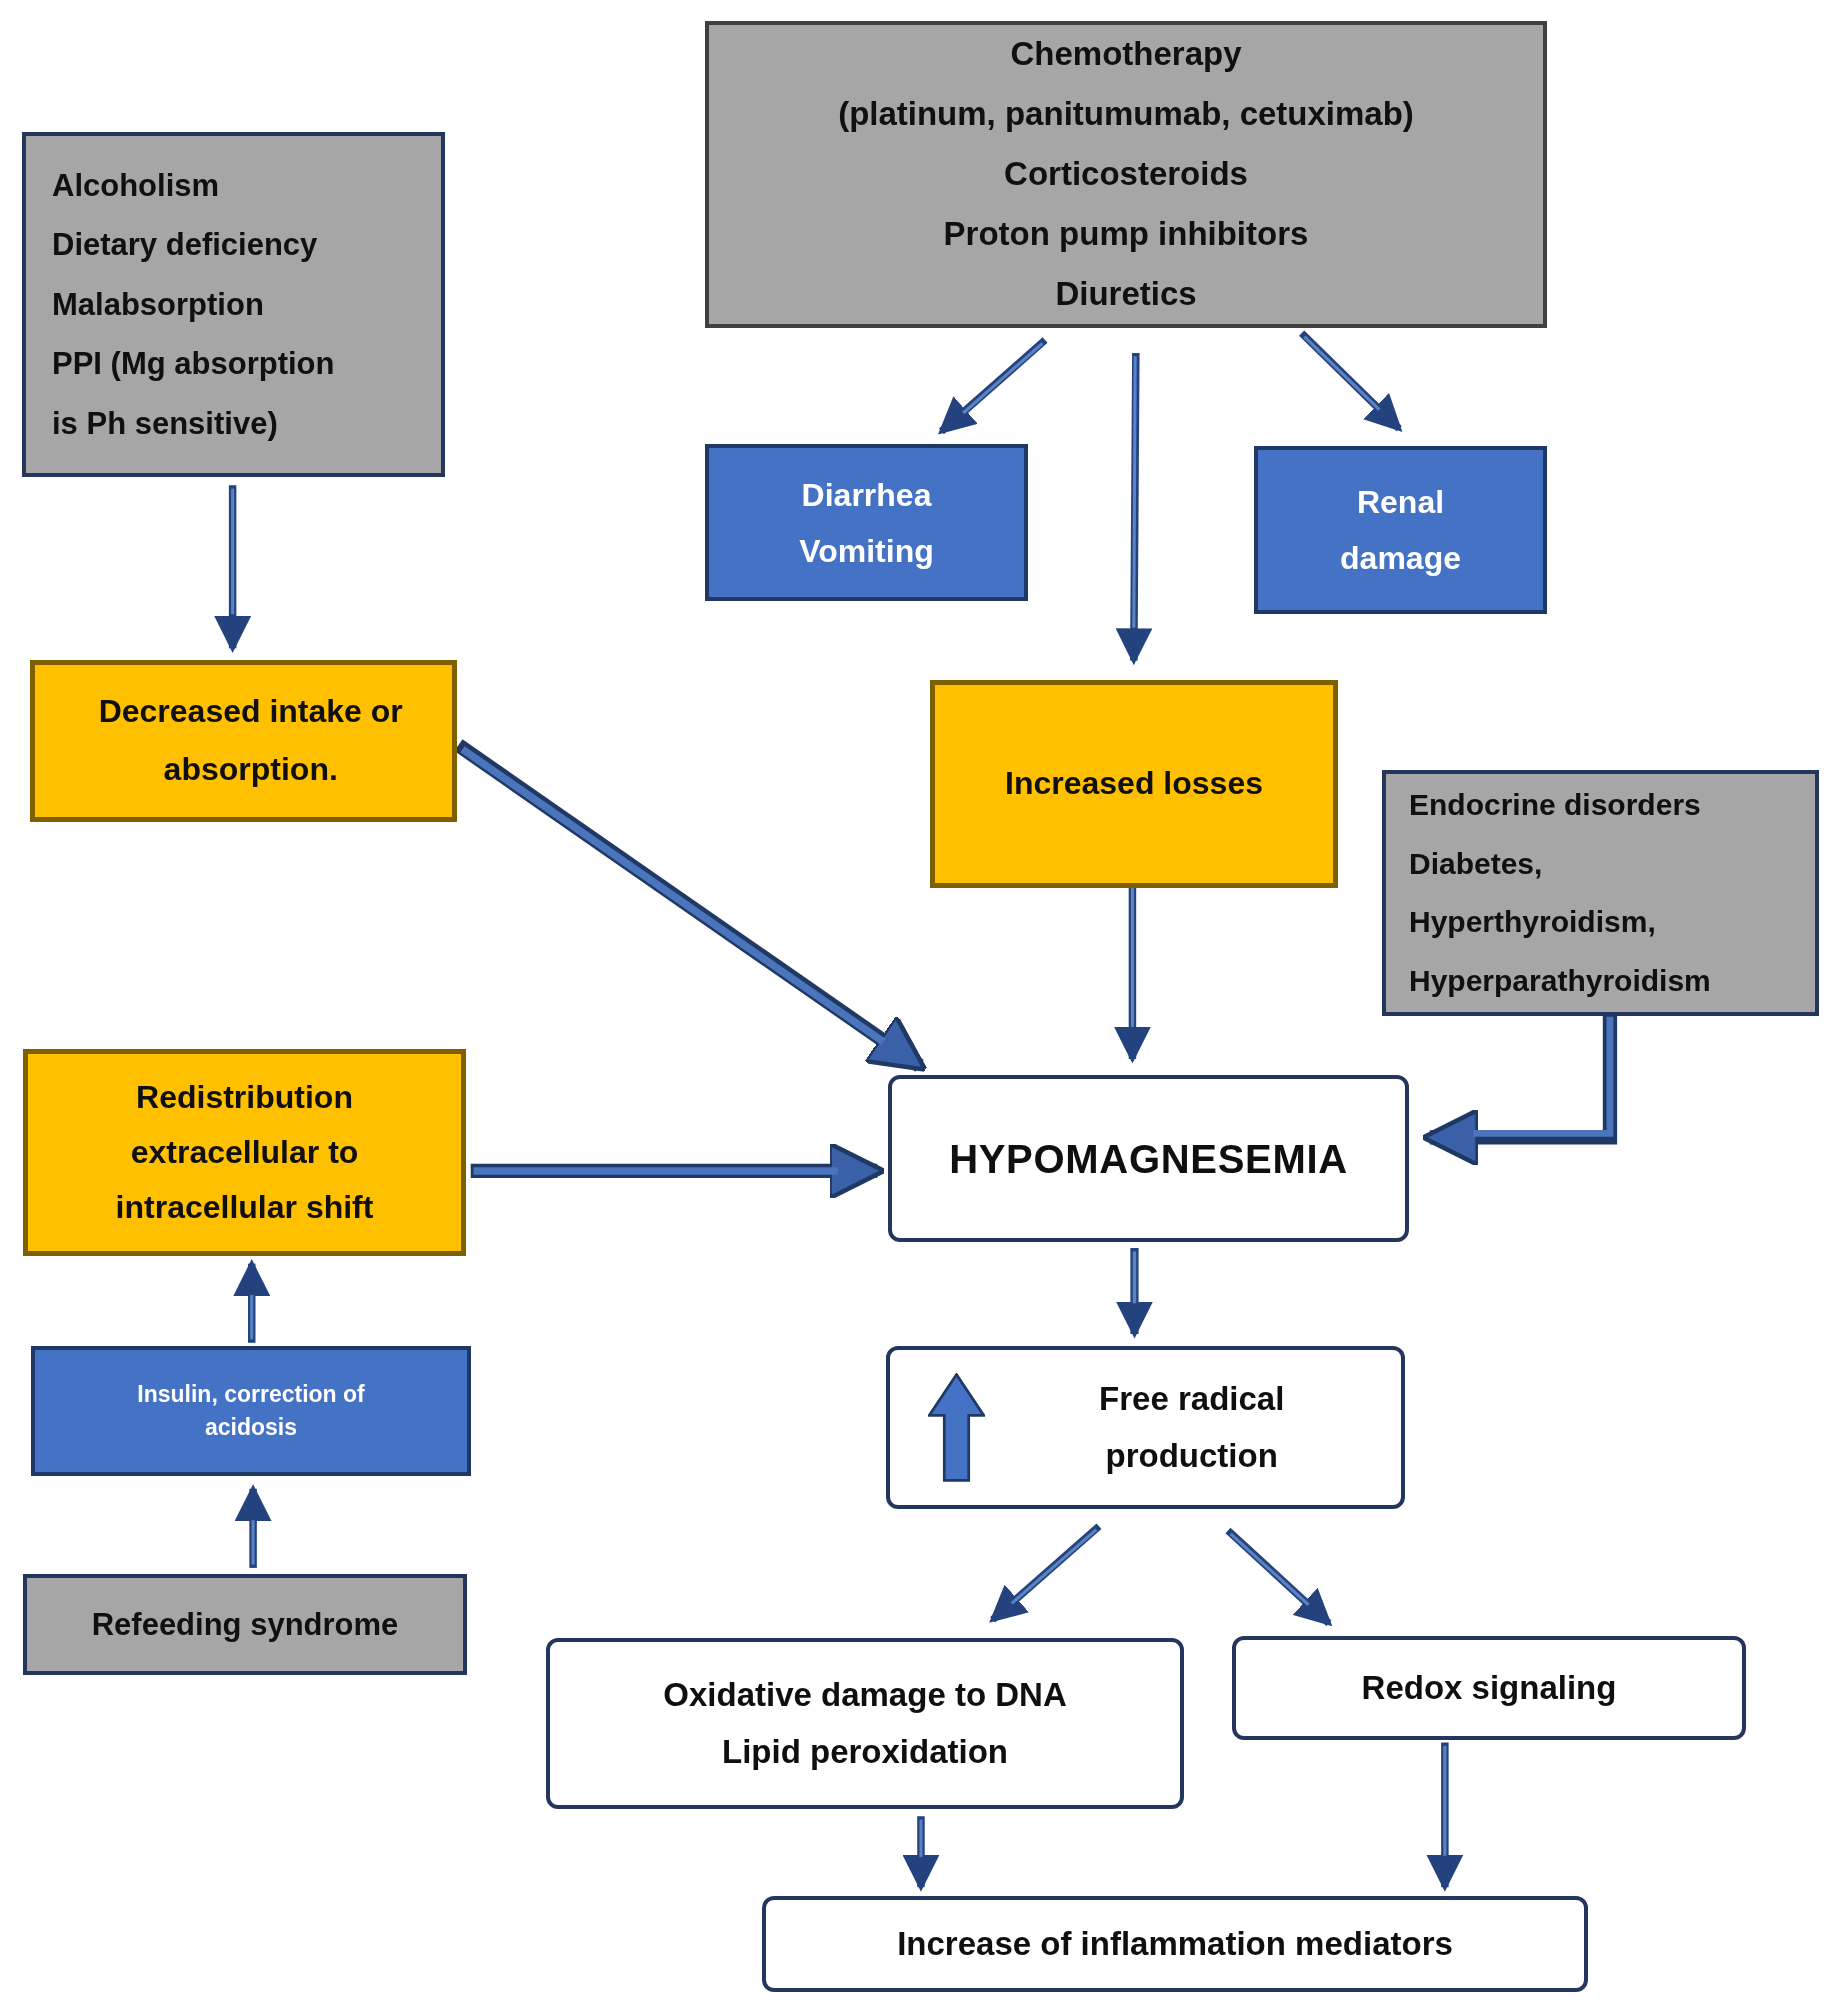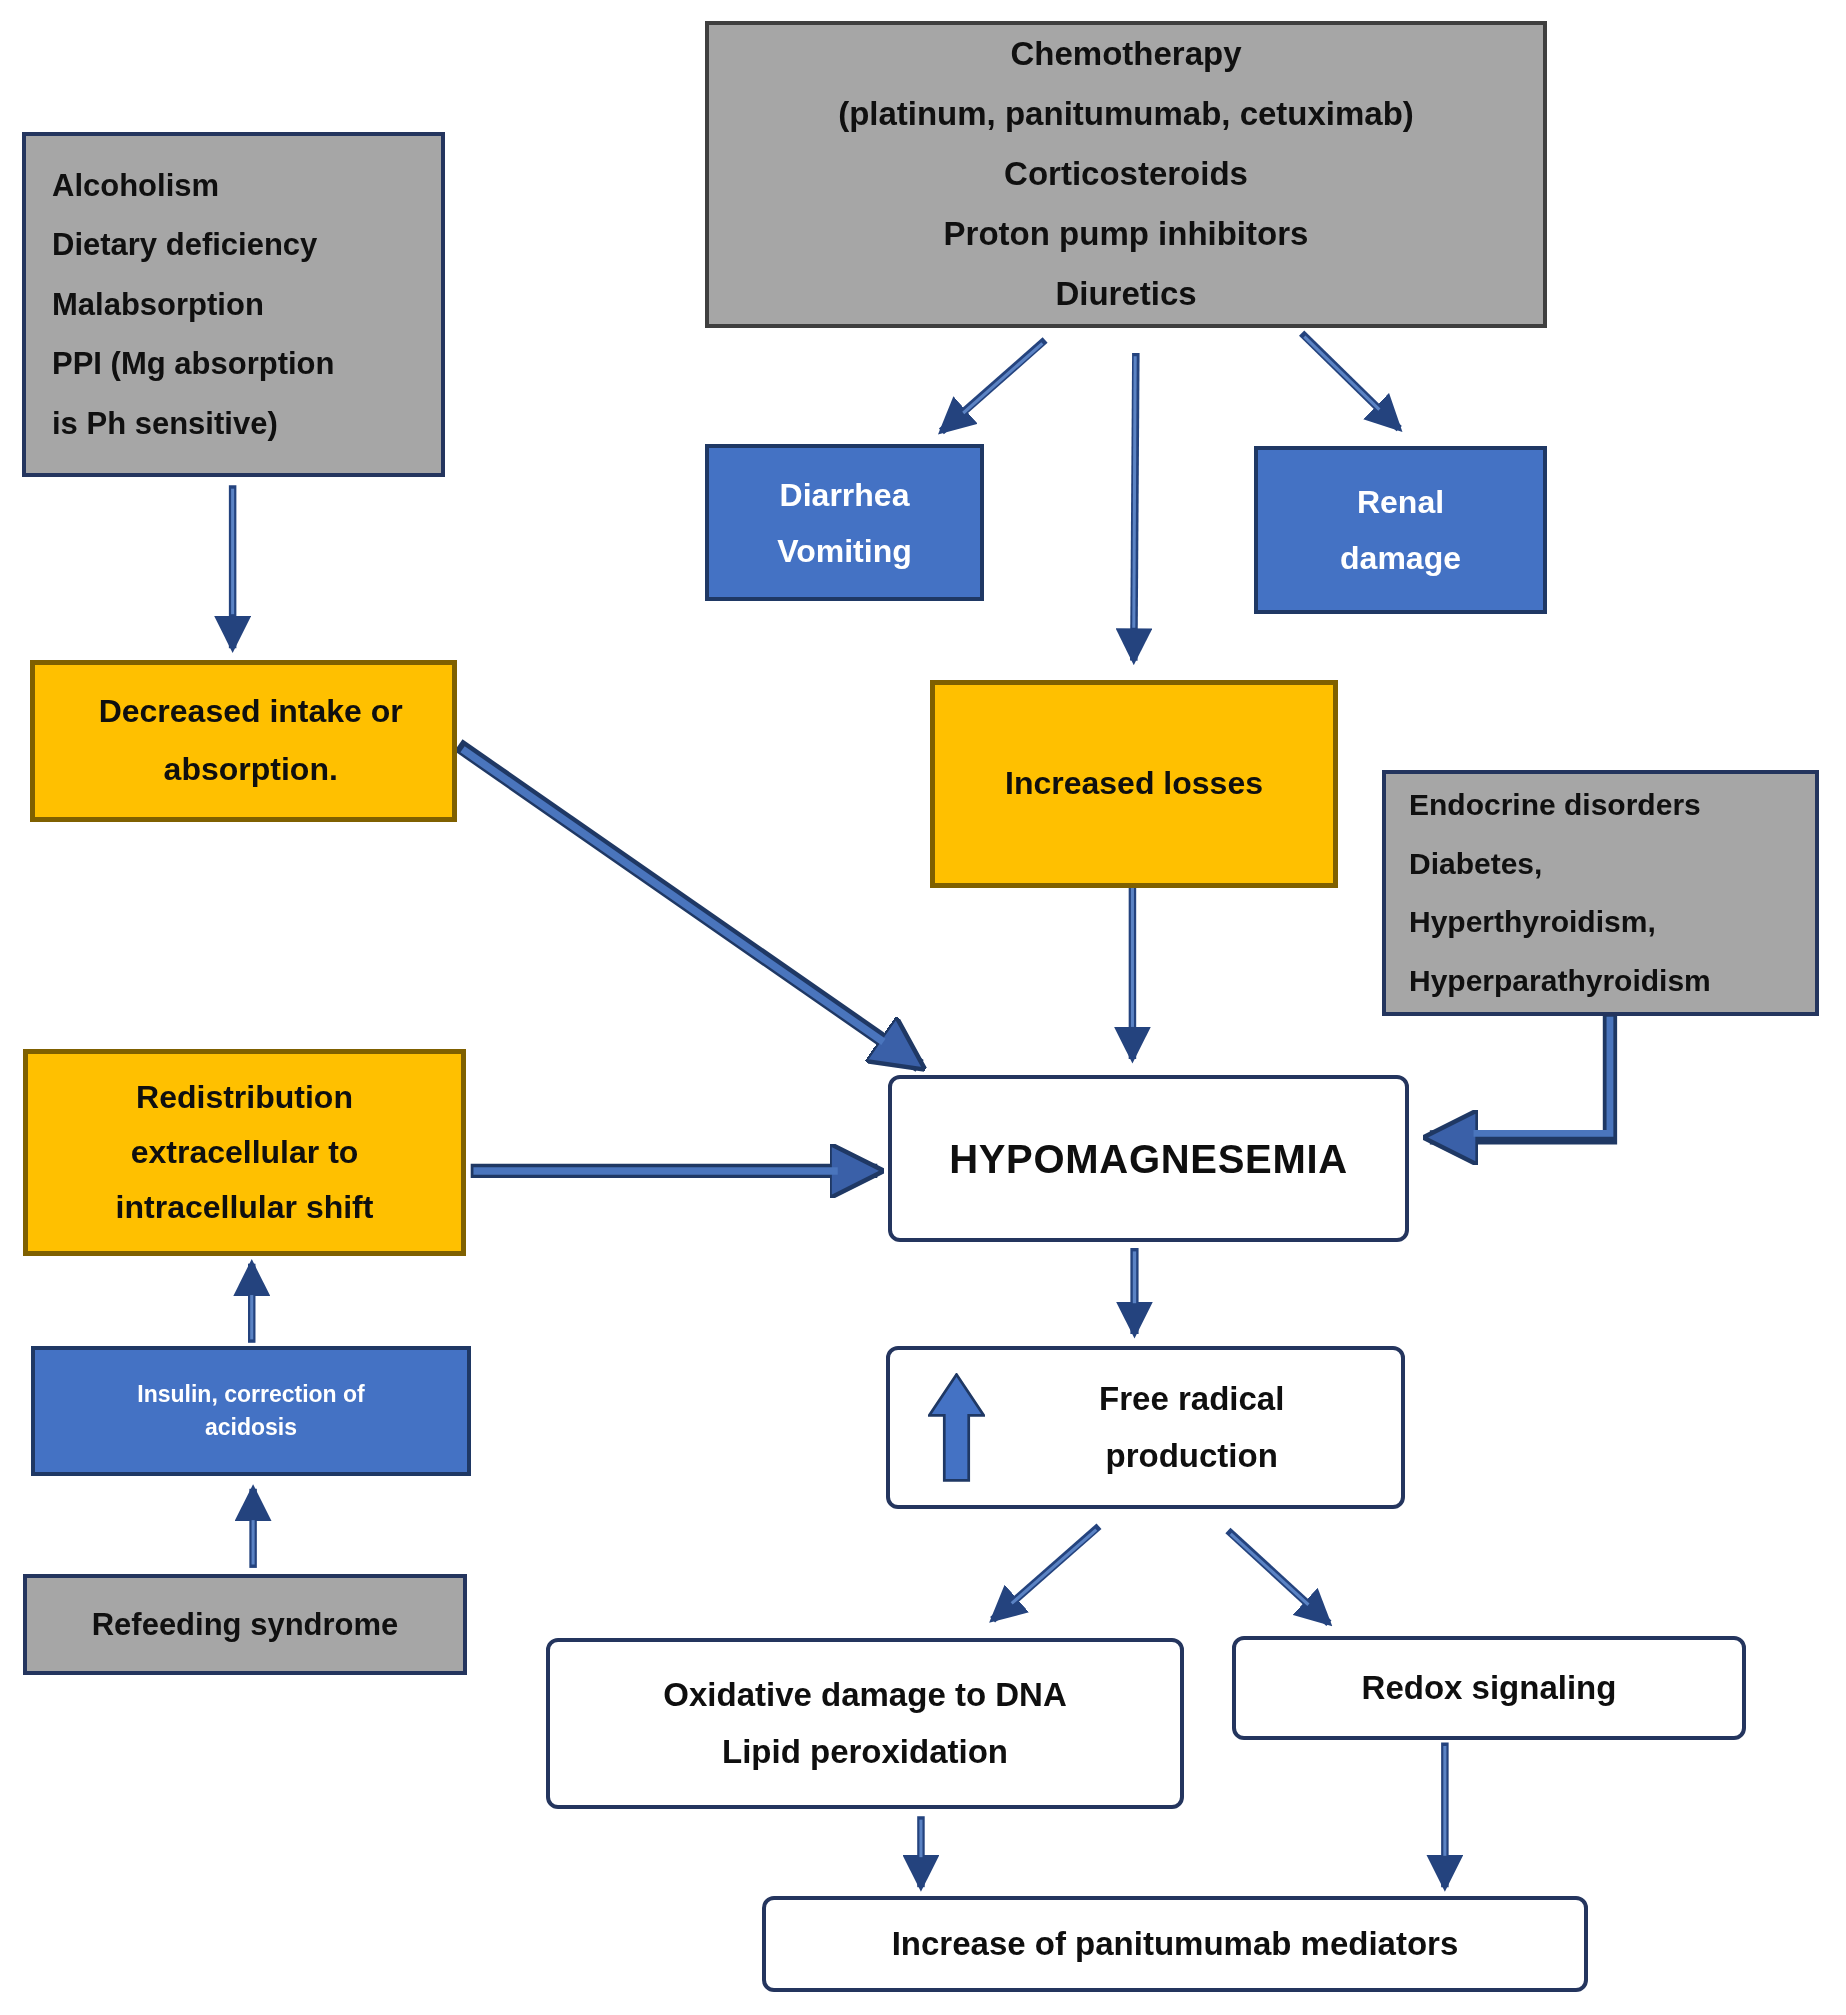--- a/index.html
+++ b/index.html
@@ -177,21 +177,21 @@
   </div>
 
   <div class="node gray gray-dark-border center" style="left:705px;top:20.5px;width:842px;height:307px;line-height:1.82;font-size:33px;">
     <span class="label">Chemotherapy
 (platinum, panitumumab, cetuximab)
 Corticosteroids
 Proton pump inhibitors
 Diuretics</span>
   </div>
 
-  <div class="node blue" style="left:705px;top:444px;width:279px;height:157px;">
+  <div class="node blue" style="left:705px;top:444px;width:323px;height:157px;">
     <span class="label">Diarrhea
 Vomiting</span>
   </div>
 
   <div class="node blue" style="left:1254px;top:446px;width:293px;height:168px;">
     <span class="label">Renal
 damage</span>
   </div>
 
   <div class="node orange" style="left:30px;top:660px;width:427px;height:162px;padding-left:24px;">
@@ -242,17 +242,17 @@
   <div class="node white" style="left:546px;top:1638px;width:638px;height:171px;">
     <span class="label">Oxidative damage to DNA
 Lipid peroxidation</span>
   </div>
 
   <div class="node white" style="left:1232px;top:1636px;width:514px;height:104px;">
     <span class="label">Redox signaling</span>
   </div>
 
   <div class="node white" style="left:762px;top:1896px;width:826px;height:96px;">
-    <span class="label">Increase of panitumumab mediators</span>
+    <span class="label">Increase of inflammation mediators</span>
   </div>
 
 </div>
 
 
 </body></html>

